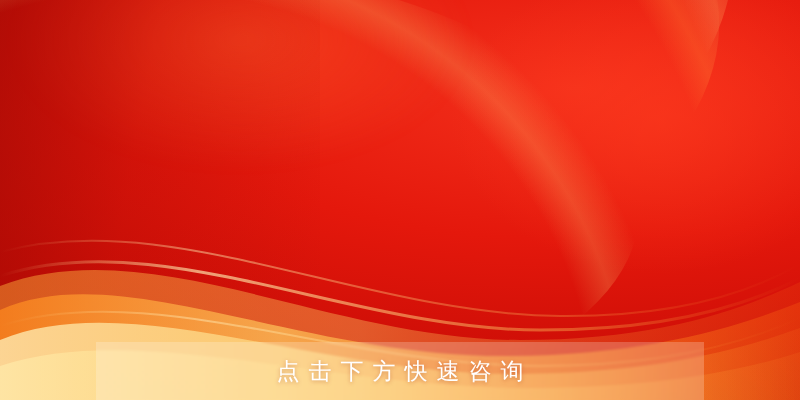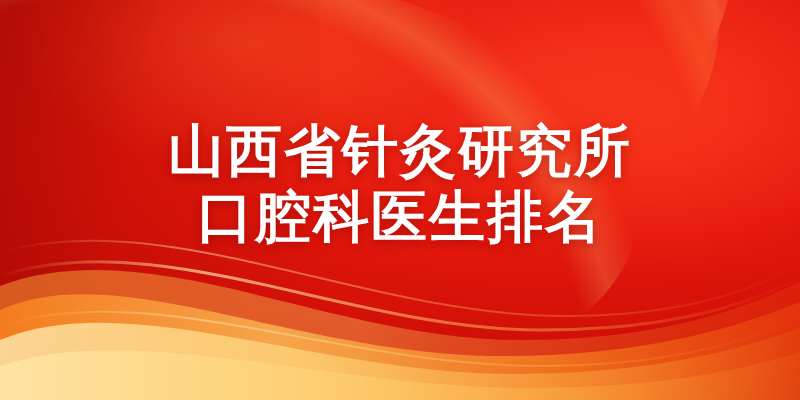--- a/index.html
+++ b/index.html
@@ -203,19 +203,18 @@
       <path d="M0,150 C130,96 320,186 520,184 C660,183 745,158 800,138 L800,210 L0,210 Z" fill="url(#gWave2)" opacity="0.8"></path>
 
       <path d="M0,176 C140,130 330,200 540,198 C670,197 750,178 800,162 L800,210 L0,210 Z" fill="url(#gWave3)" opacity="0.85"></path>
 
       <path d="M0,86 C160,34 350,140 540,140 C670,140 750,114 800,88" fill="none" stroke="url(#gWaveThin)" stroke-width="3" opacity="0.8"></path>
       <path d="M0,62 C170,16 360,124 560,126 C680,127 755,100 800,74" fill="none" stroke="url(#gWaveThin)" stroke-width="2" opacity="0.55"></path>
       <path d="M0,136 C150,88 340,176 540,176 C670,176 752,150 800,128" fill="none" stroke="url(#gWaveThin)" stroke-width="2" opacity="0.6"></path>
     </svg>
   </div>
 
-  <div class="title-block">
-    <div class="title-line">山西省针灸研究所</div>
-    <div class="title-line">口腔科医生排名</div>
+
+  <div class="cta-strip">
+    <span class="cta-text">点击下方快速咨询</span>
   </div>
 
-
 </div>
 
 </body></html>

